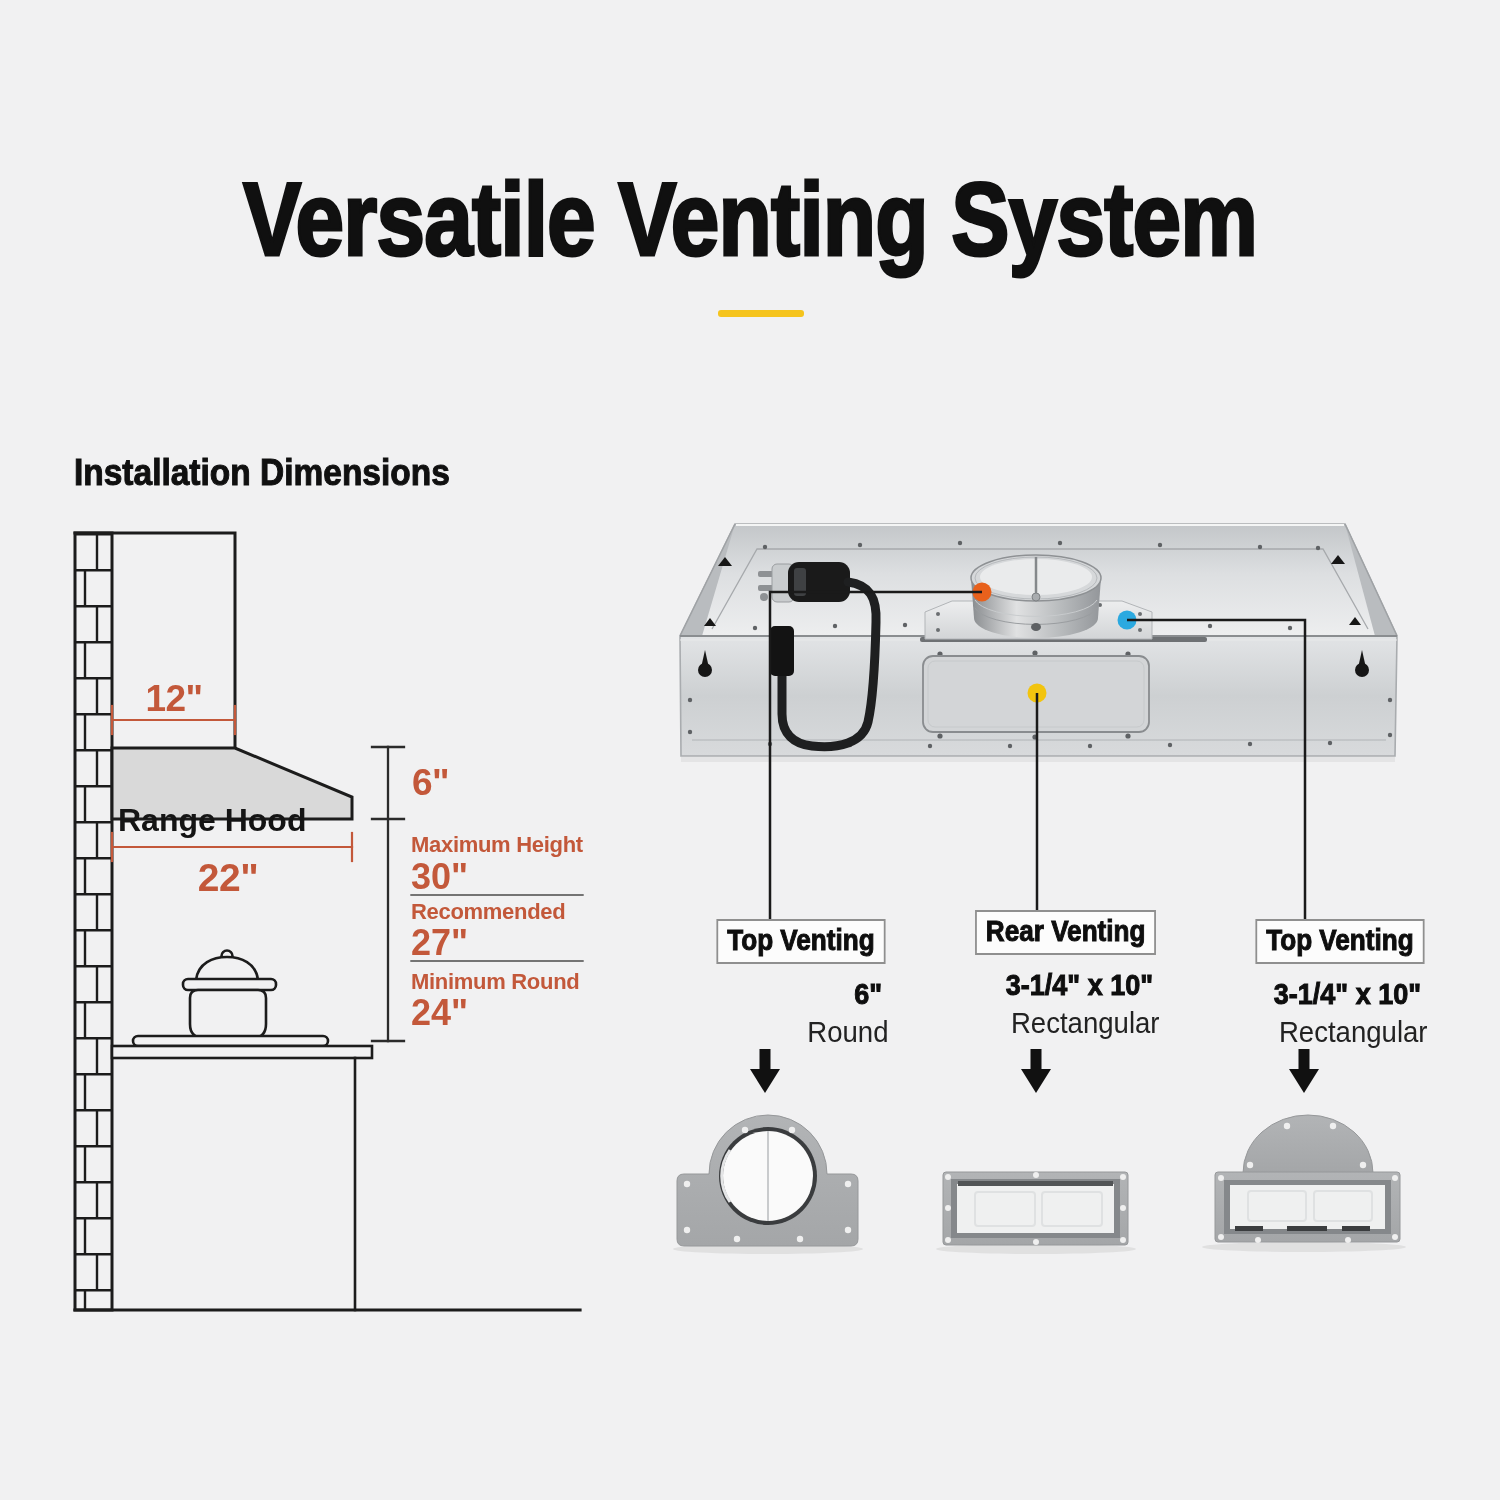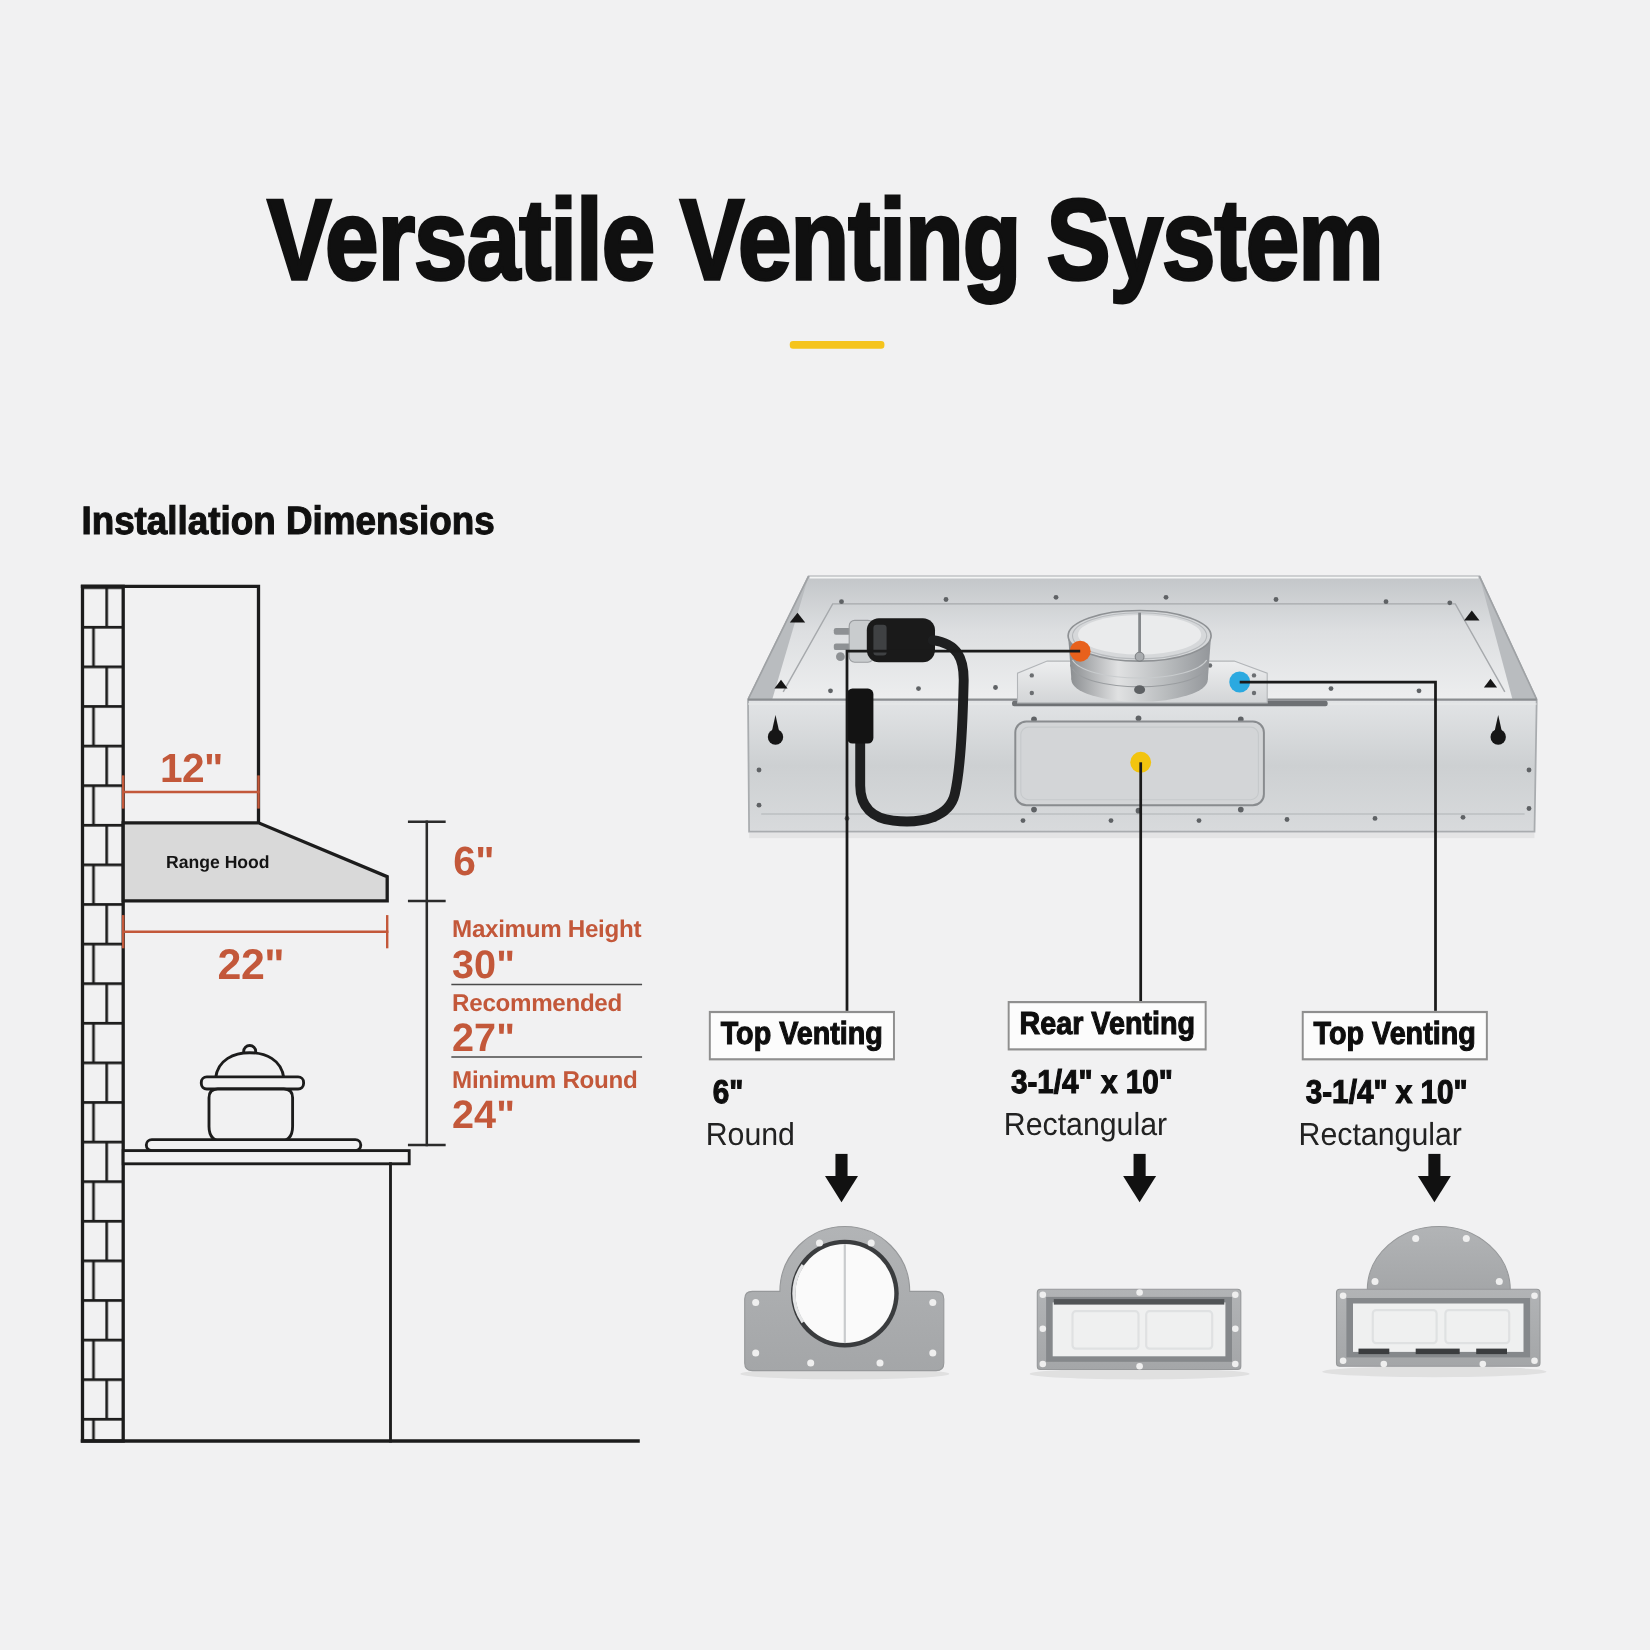--- a/index.html
+++ b/index.html
@@ -31,30 +31,30 @@
     transform:scaleX(.93);transform-origin:0 0;white-space:nowrap;
   }
   .dim-text{
     color:#C3583A;font-weight:bold;white-space:nowrap;
     letter-spacing:-.5px;
   }
   .dim-12{left:98px;top:678px;width:152px;text-align:center;font-size:37px;}
   .dim-22{left:152px;top:856px;width:152px;text-align:center;font-size:39px;}
   .dim-6{left:412px;top:762px;font-size:37px;}
   .hood-label{
-    left:118px;top:776px;width:160px;text-align:center;
-    font-size:16px;font-weight:bold;color:#141414;white-space:nowrap;
+    left:118px;top:802px;width:160px;text-align:center;
+    font-size:32px;font-weight:bold;color:#141414;white-space:nowrap;
   }
   .ht-label{left:411px;font-size:22px;font-weight:bold;color:#C3583A;white-space:nowrap;letter-spacing:-.3px;}
   .ht-value{left:411px;font-size:36px;font-weight:bold;color:#C3583A;white-space:nowrap;}
   .ht-label.r1{top:832px;} .ht-value.r1{top:856px;}
   .ht-label.r2{top:899px;} .ht-value.r2{top:922px;}
   .ht-label.r3{top:969px;} .ht-value.r3{top:992px;}
 
-  .opt-col{width:260px;text-align:left;}
+  .opt-col{width:260px;text-align:right;}
   .opt-col.c1{left:635px;top:919px;}
   .opt-col.c2{left:906px;top:910px;}
   .opt-col.c3{left:1174px;top:919px;}
   .opt-badge{
     display:inline-block;min-width:175px;box-sizing:border-box;
     border:2px solid #8F8F8F;background:#FCFCFC;
     padding:3px 10px 5px 10px;
     font-size:29px;font-weight:bold;color:#0E0E0E;
     -webkit-text-stroke:1px #0E0E0E;
     transform:scaleX(.9);transform-origin:50% 50%;

